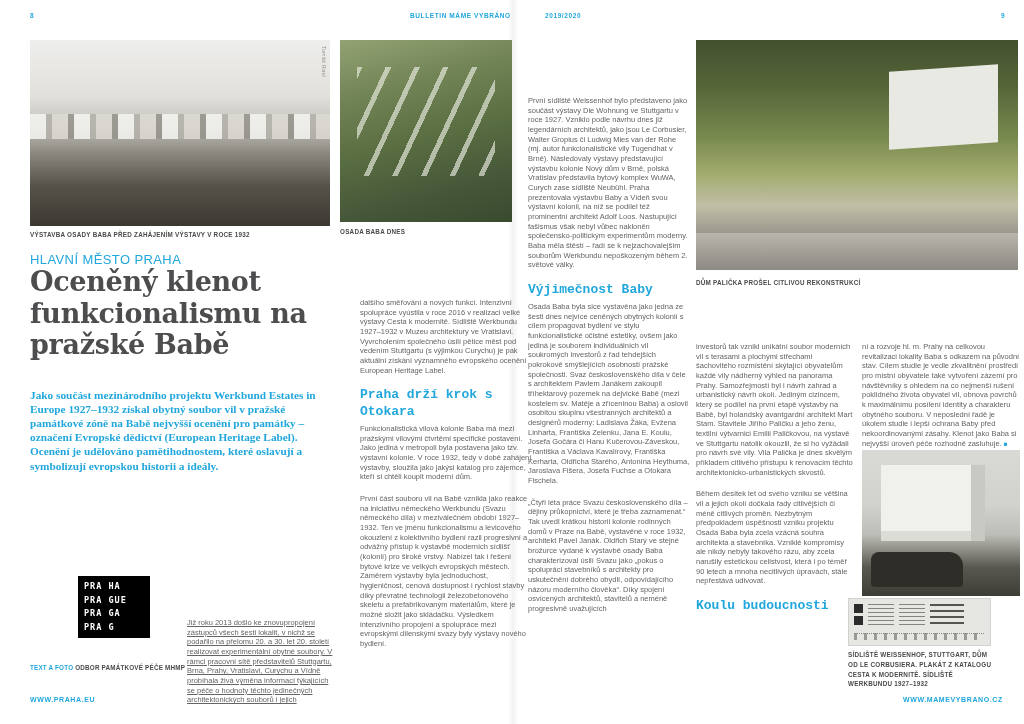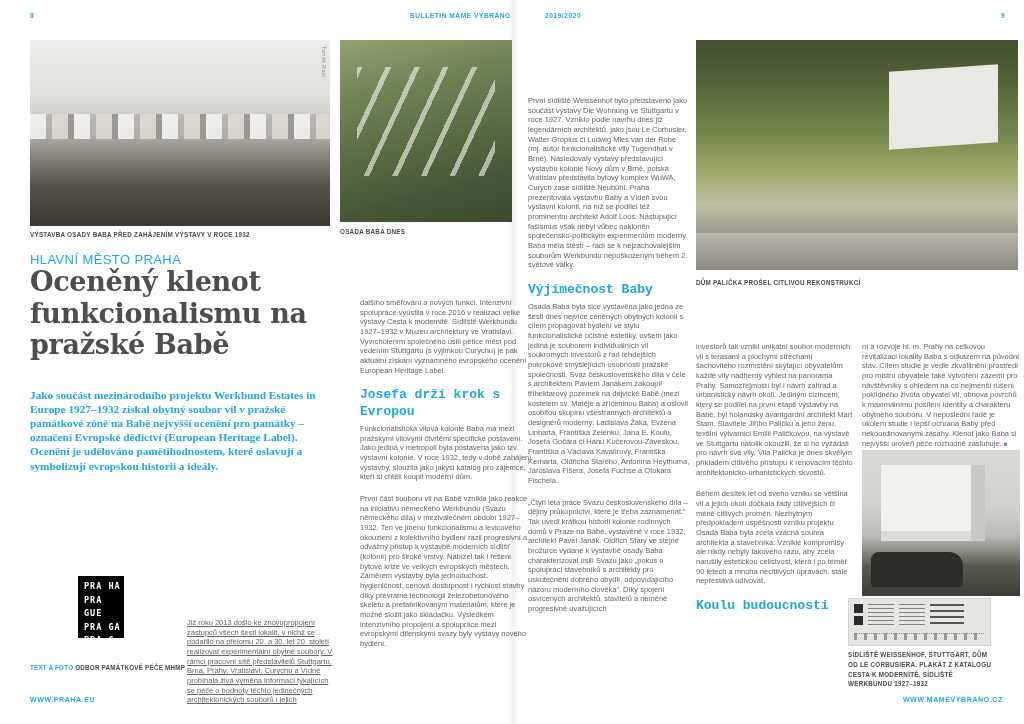--- a/index.html
+++ b/index.html
@@ -46,21 +46,21 @@
   .lead{position:absolute;left:30px;top:388px;width:292px;font-size:11.3px;font-weight:bold;color:#21a7dc;line-height:1.25;font-family:Liberation Serif, serif;}
   .body{font-size:7.5px;line-height:1.29;color:#646467;}
   .body p{margin:0 0 12px 0;}
   .subhead{font-size:13px;font-weight:bold;color:#21a7dc;margin:0 0 3px 0;font-family:Liberation Mono, monospace;}
   .col{position:absolute;margin-top:46px;}
   .c-intro{left:187px;top:572px;width:146px;text-decoration:underline;}
   .c2{left:360px;top:252px;width:172px;}
   .c3{left:528px;top:50px;width:162px;}
   .c4{left:696px;top:296px;width:158px;}
   .c5{left:862px;top:296px;width:158px;}
-  .logo{position:absolute;left:78px;top:576px;width:46px;height:62px;background:#000;color:#fff;
+  .logo{position:absolute;left:78px;top:576px;width:72px;height:62px;background:#000;color:#fff;
         font-family:"DejaVu Sans Mono","Liberation Mono",monospace;font-size:8.5px;font-weight:bold;
         line-height:13.5px;padding:4px 0 0 6px;box-sizing:border-box;letter-spacing:1px;}
   .creditline{position:absolute;left:30px;top:664px;font-size:6.3px;font-weight:bold;letter-spacing:.2px;}
   .creditline .lbl{color:#21a7dc;} .creditline .val{color:#4a4a4c;}
   .url{position:absolute;top:696px;font-size:7px;font-weight:bold;color:#21a7dc;letter-spacing:.6px;text-decoration:none;}
   .endmark{color:#21a7dc;font-size:6.5px;}
 </style>
 </head>
 <body>
 
@@ -99,21 +99,21 @@
     <span class="val">ODBOR PAMÁTKOVÉ PÉČE MHMP</span>
   </div>
   <a class="url" style="left:30px;" href="#">WWW.PRAHA.EU</a>
 
   <div class="col c-intro body">
     <p>Již roku 2013 došlo ke znovupropojení zástupců všech šesti lokalit, v nichž se podařilo na přelomu 20. a 30. let 20. století realizovat experimentální obytné soubory. V rámci pracovní sítě představitelů Stuttgartu, Brna, Prahy, Vratislavi, Curychu a Vídně probíhala živá výměna informací týkajících se péče o hodnoty těchto jedinečných architektonických souborů i jejich</p>
   </div>
 
   <div class="col c2 body">
     <p>dalšího směřování a nových funkcí. Intenzivní spolupráce vyústila v roce 2016 v realizaci velké výstavy Cesta k modernitě. Sídliště Werkbundu 1927–1932 v Muzeu architektury ve Vratislavi. Vyvrcholením společného úsilí pětice měst pod vedením Stuttgartu (s výjimkou Curychu) je pak aktuální získání významného evropského ocenění European Heritage Label.</p>
-    <h3 class="subhead">Josefa drží krok s Evropou</h3>
+    <h3 class="subhead">Praha drží krok s Otokara</h3>
     <p>Funkcionalistická vilová kolonie Baba má mezi pražskými vilovými čtvrtěmi specifické postavení. Jako jediná v metropoli byla postavena jako tzv. výstavní kolonie. V roce 1932, tedy v době zahájení výstavby, sloužila jako jakýsi katalog pro zájemce, kteří si chtěli koupit moderní dům.</p>
     <p>První část souboru vil na Babě vznikla jako reakce na iniciativu německého Werkbundu (Svazu německého díla) v meziválečném období 1927–1932. Ten ve jménu funkcionalismu a levicového okouzlení z kolektivního bydlení razil progresivní a odvážný přístup k výstavbě moderních sídlišť (kolonií) pro široké vrstvy. Nabízel tak i řešení bytové krize ve velkých evropských městech. Záměrem výstavby byla jednoduchost, hygieničnost, cenová dostupnost i rychlost stavby díky převratné technologii železobetonového skeletu a prefabrikovaným materiálům, které je možné složit jako skládačku. Výsledkem intenzivního propojení a spolupráce mezi evropskými dílenskými svazy byly výstavy nového bydlení.</p>
   </div>
 
   <div class="col c3 body">
     <p>První sídliště Weissenhof bylo představeno jako součást výstavy Die Wohnung ve Stuttgartu v roce 1927. Vzniklo podle návrhu dnes již legendárních architektů, jako jsou Le Corbusier, Walter Gropius či Ludwig Mies van der Rohe (mj. autor funkcionalistické vily Tugendhat v Brně). Následovaly výstavy představující výstavbu kolonie Nový dům v Brně, polská Vratislav představila bytový komplex WuWA, Curych zase sídliště Neubühl. Praha prezentovala výstavbu Baby a Vídeň svou výstavní kolonii, na níž se podílel též prominentní architekt Adolf Loos. Nastupující fašismus však nebyl vůbec nakloněn společensko-politickým experimentům moderny. Baba měla štěstí – řadí se k nejzachovalejším souborům Werkbundu nepoškozeným během 2. světové války.</p>
     <h3 class="subhead">Výjimečnost Baby</h3>
     <p>Osada Baba byla sice vystavěna jako jedna ze šesti dnes nejvíce ceněných obytných kolonií s cílem propagovat bydlení ve stylu funkcionalistické očistné estetiky, ovšem jako jediná je souborem individuálních vil soukromých investorů z řad tehdejších pokrokově smýšlejících osobností pražské společnosti. Svaz československého díla v čele s architektem Pavlem Janákem zakoupil tříhektarový pozemek na dejvické Babě (mezi kostelem sv. Matěje a zříceninou Baba) a oslovil osobitou skupinu všestranných architektů a designérů moderny: Ladislava Žáka, Evžena Linharta, Františka Zelenku, Jana E. Koulu, Josefa Gočára či Hanu Kučerovou-Záveskou, Františka a Václava Kavalírovy, Františka Kerharta, Oldřicha Starého, Antonína Heythuma, Jaroslava Fišera, Josefa Fuchse a Otokara Fischela.</p>
     <p>„Čtyři léta práce Svazu československého díla – dějiny průkopnictví, které je třeba zaznamenat.“ Tak uvedl krátkou historii kolonie rodinných domů v Praze na Babě, vystavěné v roce 1932, architekt Pavel Janák. Oldřich Starý ve stejné brožurce vydané k výstavbě osady Baba charakterizoval úsilí Svazu jako „pokus o spolupráci stavebníků s architekty pro uskutečnění dobrého obydlí, odpovídajícího názoru moderního člověka“. Díky spojení osvícených architektů, stavitelů a neméně progresivně uvažujících</p>
   </div>

